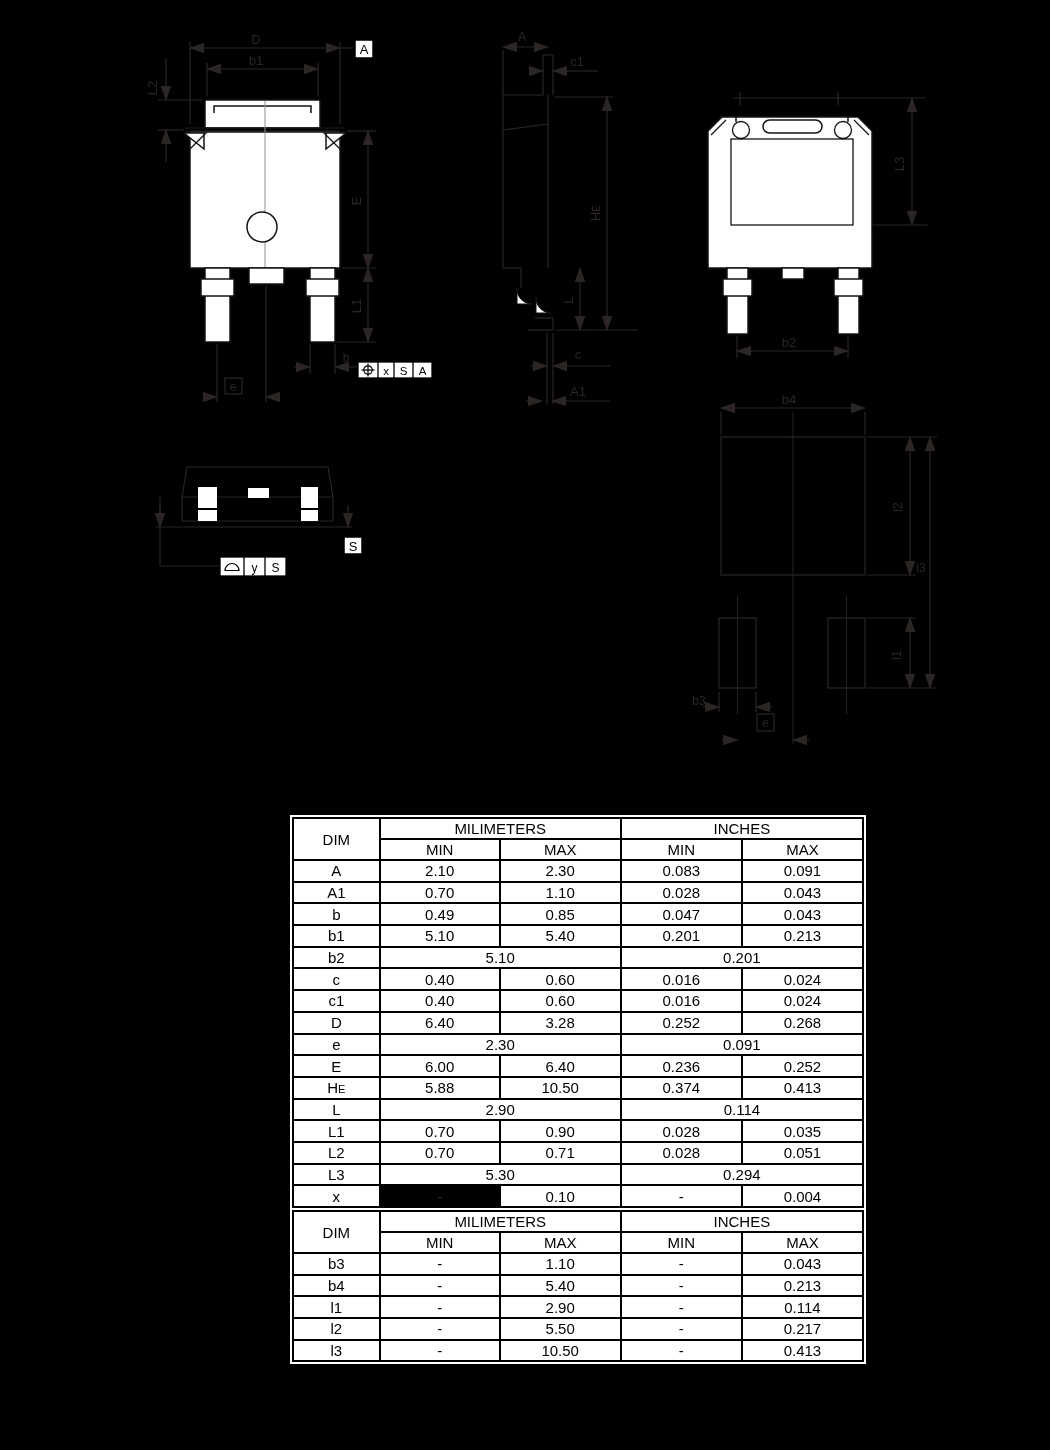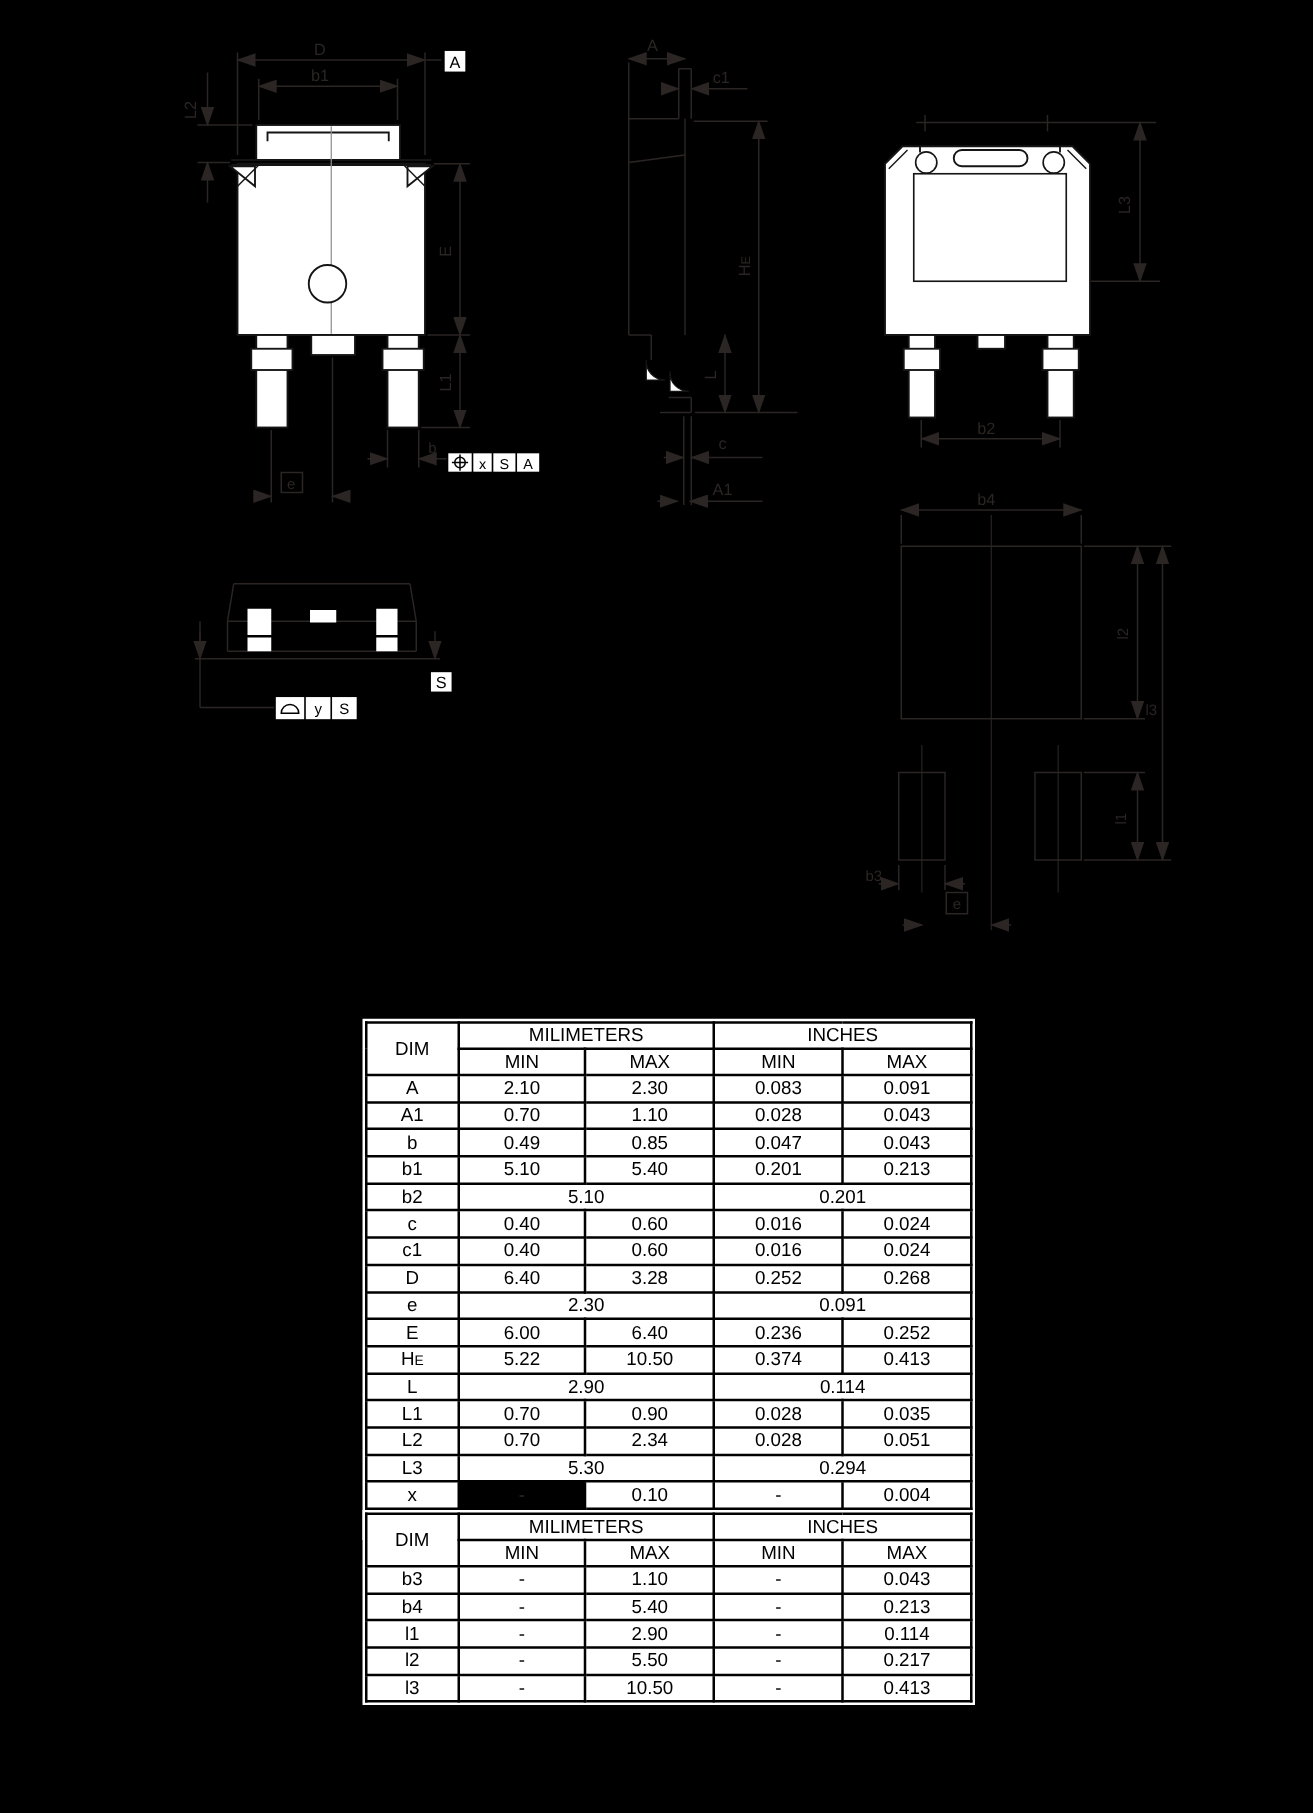--- a/index.html
+++ b/index.html
@@ -1,19 +1,19 @@
 <!DOCTYPE html>
 <html><head>
 <meta charset="utf-8">
 <style>
   html,body{margin:0;padding:0;background:#000;}
   body{width:1050px;height:1450px;position:relative;font-family:"Liberation Sans",sans-serif;overflow:hidden;}
   svg text{font-family:"Liberation Sans",sans-serif;}
   .tblwrap{position:absolute;background:#fff;padding:2px;}
-  .tblwrap table{border-collapse:collapse;table-layout:fixed;width:486px;}
+  .tblwrap table{border-collapse:collapse;table-layout:fixed;width:572px;}
   .tblwrap td,.tblwrap th{border:2px solid #000;padding:0;text-align:center;vertical-align:middle;
       font-size:15px;font-weight:400;color:#000;background:#fff;white-space:nowrap;}
   .tblwrap thead th{height:19px;}
   .tblwrap tbody td{height:19.7px;}
   .tblwrap .blackcell{background:#000;color:#2a2a2a;}
   .sc{font-size:11px;}
   #t1{left:290px;top:815px;}
   #t2{left:290px;top:1208px;}
 </style>
 </head>
@@ -354,41 +354,41 @@
         </tr>
         <tr>
           <td>E</td>
           <td class="">6.00</td>
           <td>6.40</td>
           <td>0.236</td>
           <td>0.252</td>
         </tr>
         <tr>
           <td><span>H</span><span class="sc">E</span></td>
-          <td class="">5.22</td>
+          <td class="">5.88</td>
           <td>10.50</td>
           <td>0.374</td>
           <td>0.413</td>
         </tr>
         <tr>
           <td>L</td>
           <td colspan="2">2.90</td>
           <td colspan="2">0.114</td>
         </tr>
         <tr>
           <td>L1</td>
           <td class="">0.70</td>
           <td>0.90</td>
           <td>0.028</td>
           <td>0.035</td>
         </tr>
         <tr>
           <td>L2</td>
           <td class="">0.70</td>
-          <td>2.34</td>
+          <td>0.71</td>
           <td>0.028</td>
           <td>0.051</td>
         </tr>
         <tr>
           <td>L3</td>
           <td colspan="2">5.30</td>
           <td colspan="2">0.294</td>
         </tr>
         <tr>
           <td>x</td>

